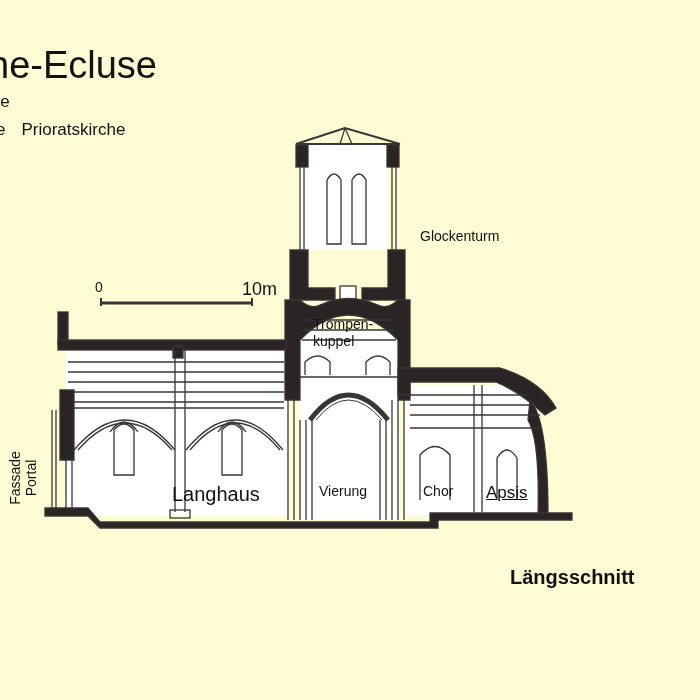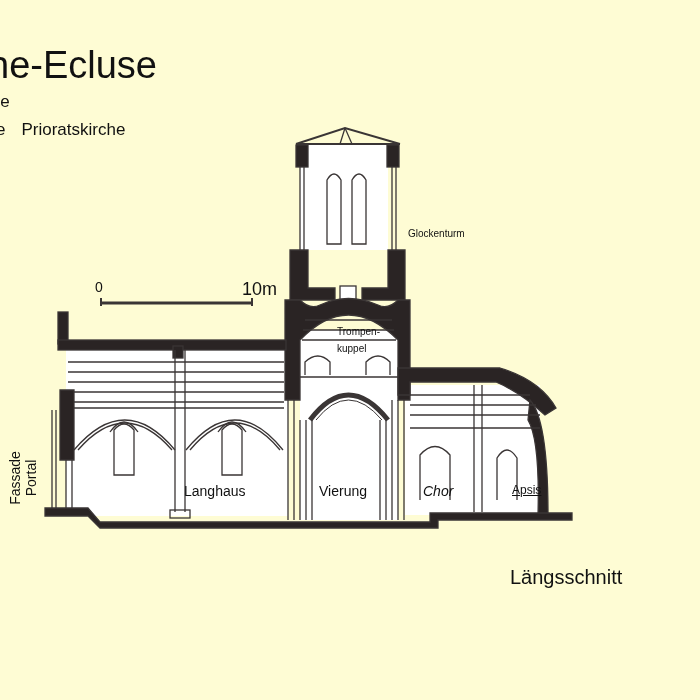--- a/index.html
+++ b/index.html
@@ -3,27 +3,27 @@
 <meta charset="utf-8">
 <style>
   html, body { margin:0; padding:0; }
   body { width:700px; height:700px; background:#fefcd4; position:relative; overflow:hidden;
          font-family:"Liberation Sans", sans-serif; color:#111; }
   .lbl { position:absolute; white-space:nowrap; color:#111; }
   #title { left:-12px; top:44px; font-size:38px; }
   #sub1 { left:-14px; top:92px; font-size:17px; }
   #sub2 { left:-4px; top:120px; font-size:17px; }
   #sub2 .gap { display:inline-block; width:16px; }
-  #bell { left:408px; top:228px; font-size:10px; }
-  #tromp { left:313px; top:323px; font-size:10px; line-height:17px;margin-left:24px; }
-  #lang { left:184px; top:483px; font-size:14px; }
+  #bell { left:420px; top:228px; font-size:14px; }
+  #tromp { left:313px; top:316px; font-size:14px; line-height:17px; }
+  #lang { left:172px; top:483px; font-size:20px; }
   #vier { left:319px; top:483px; font-size:14px;text-align:right; }
-  #chor { left:423px; top:483px; font-size:14px;font-style:italic; }
-  #apsis { left:512px; top:483px; font-size:12px;text-decoration:underline; }
-  #lschn { left:510px; top:566px; font-size:20px; font-weight:normal; }
+  #chor { left:423px; top:483px; font-size:14px; }
+  #apsis { left:486px; top:483px; font-size:17px;text-decoration:underline; }
+  #lschn { left:510px; top:566px; font-size:20px; font-weight:bold; }
   #fassade { left:-6px; top:462px; font-size:14px; line-height:16px; transform:rotate(-90deg); transform-origin:center; width:58px; text-align:center; }
   #scale0 { left:95px; top:279px; font-size:14px; }
   #scale10 { left:242px; top:279px; font-size:18px; }
   svg#drawing { position:absolute; left:0; top:0; }
 </style>
 </head>
 <body>
 
 <svg id="drawing" width="700" height="700" viewBox="0 0 700 700">
   <g stroke="#3a3535" stroke-width="1.3" fill="none">

